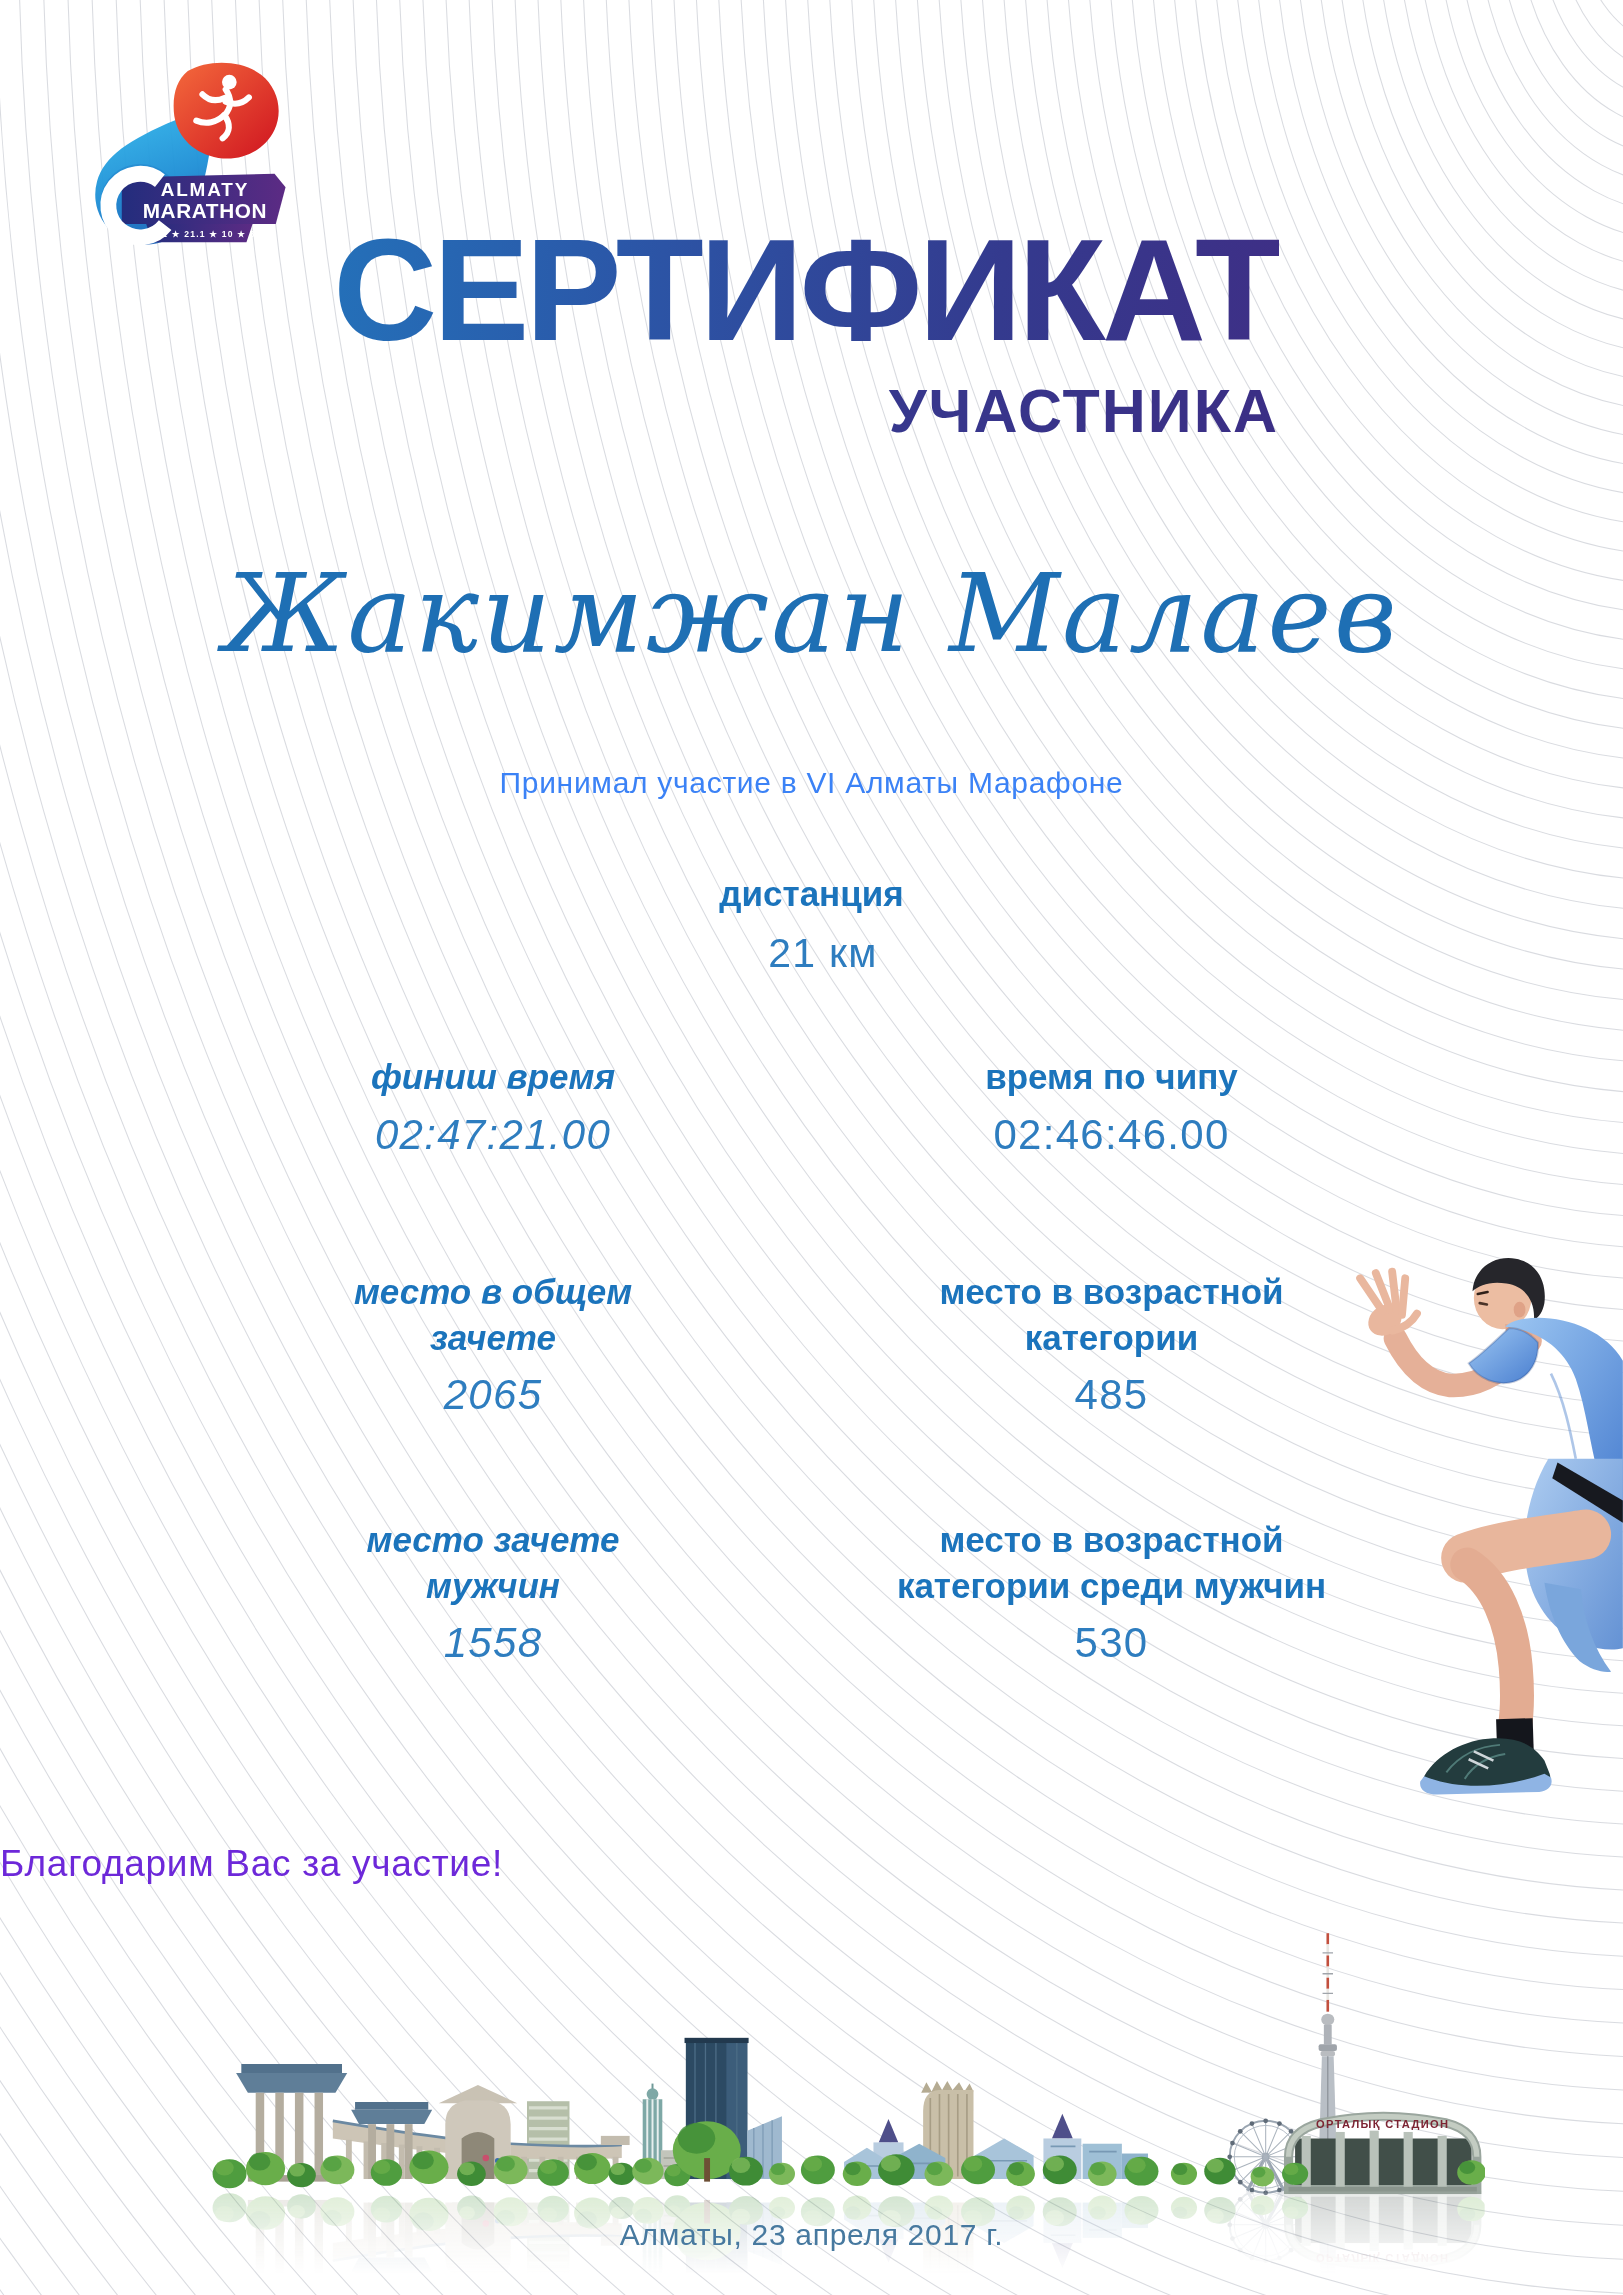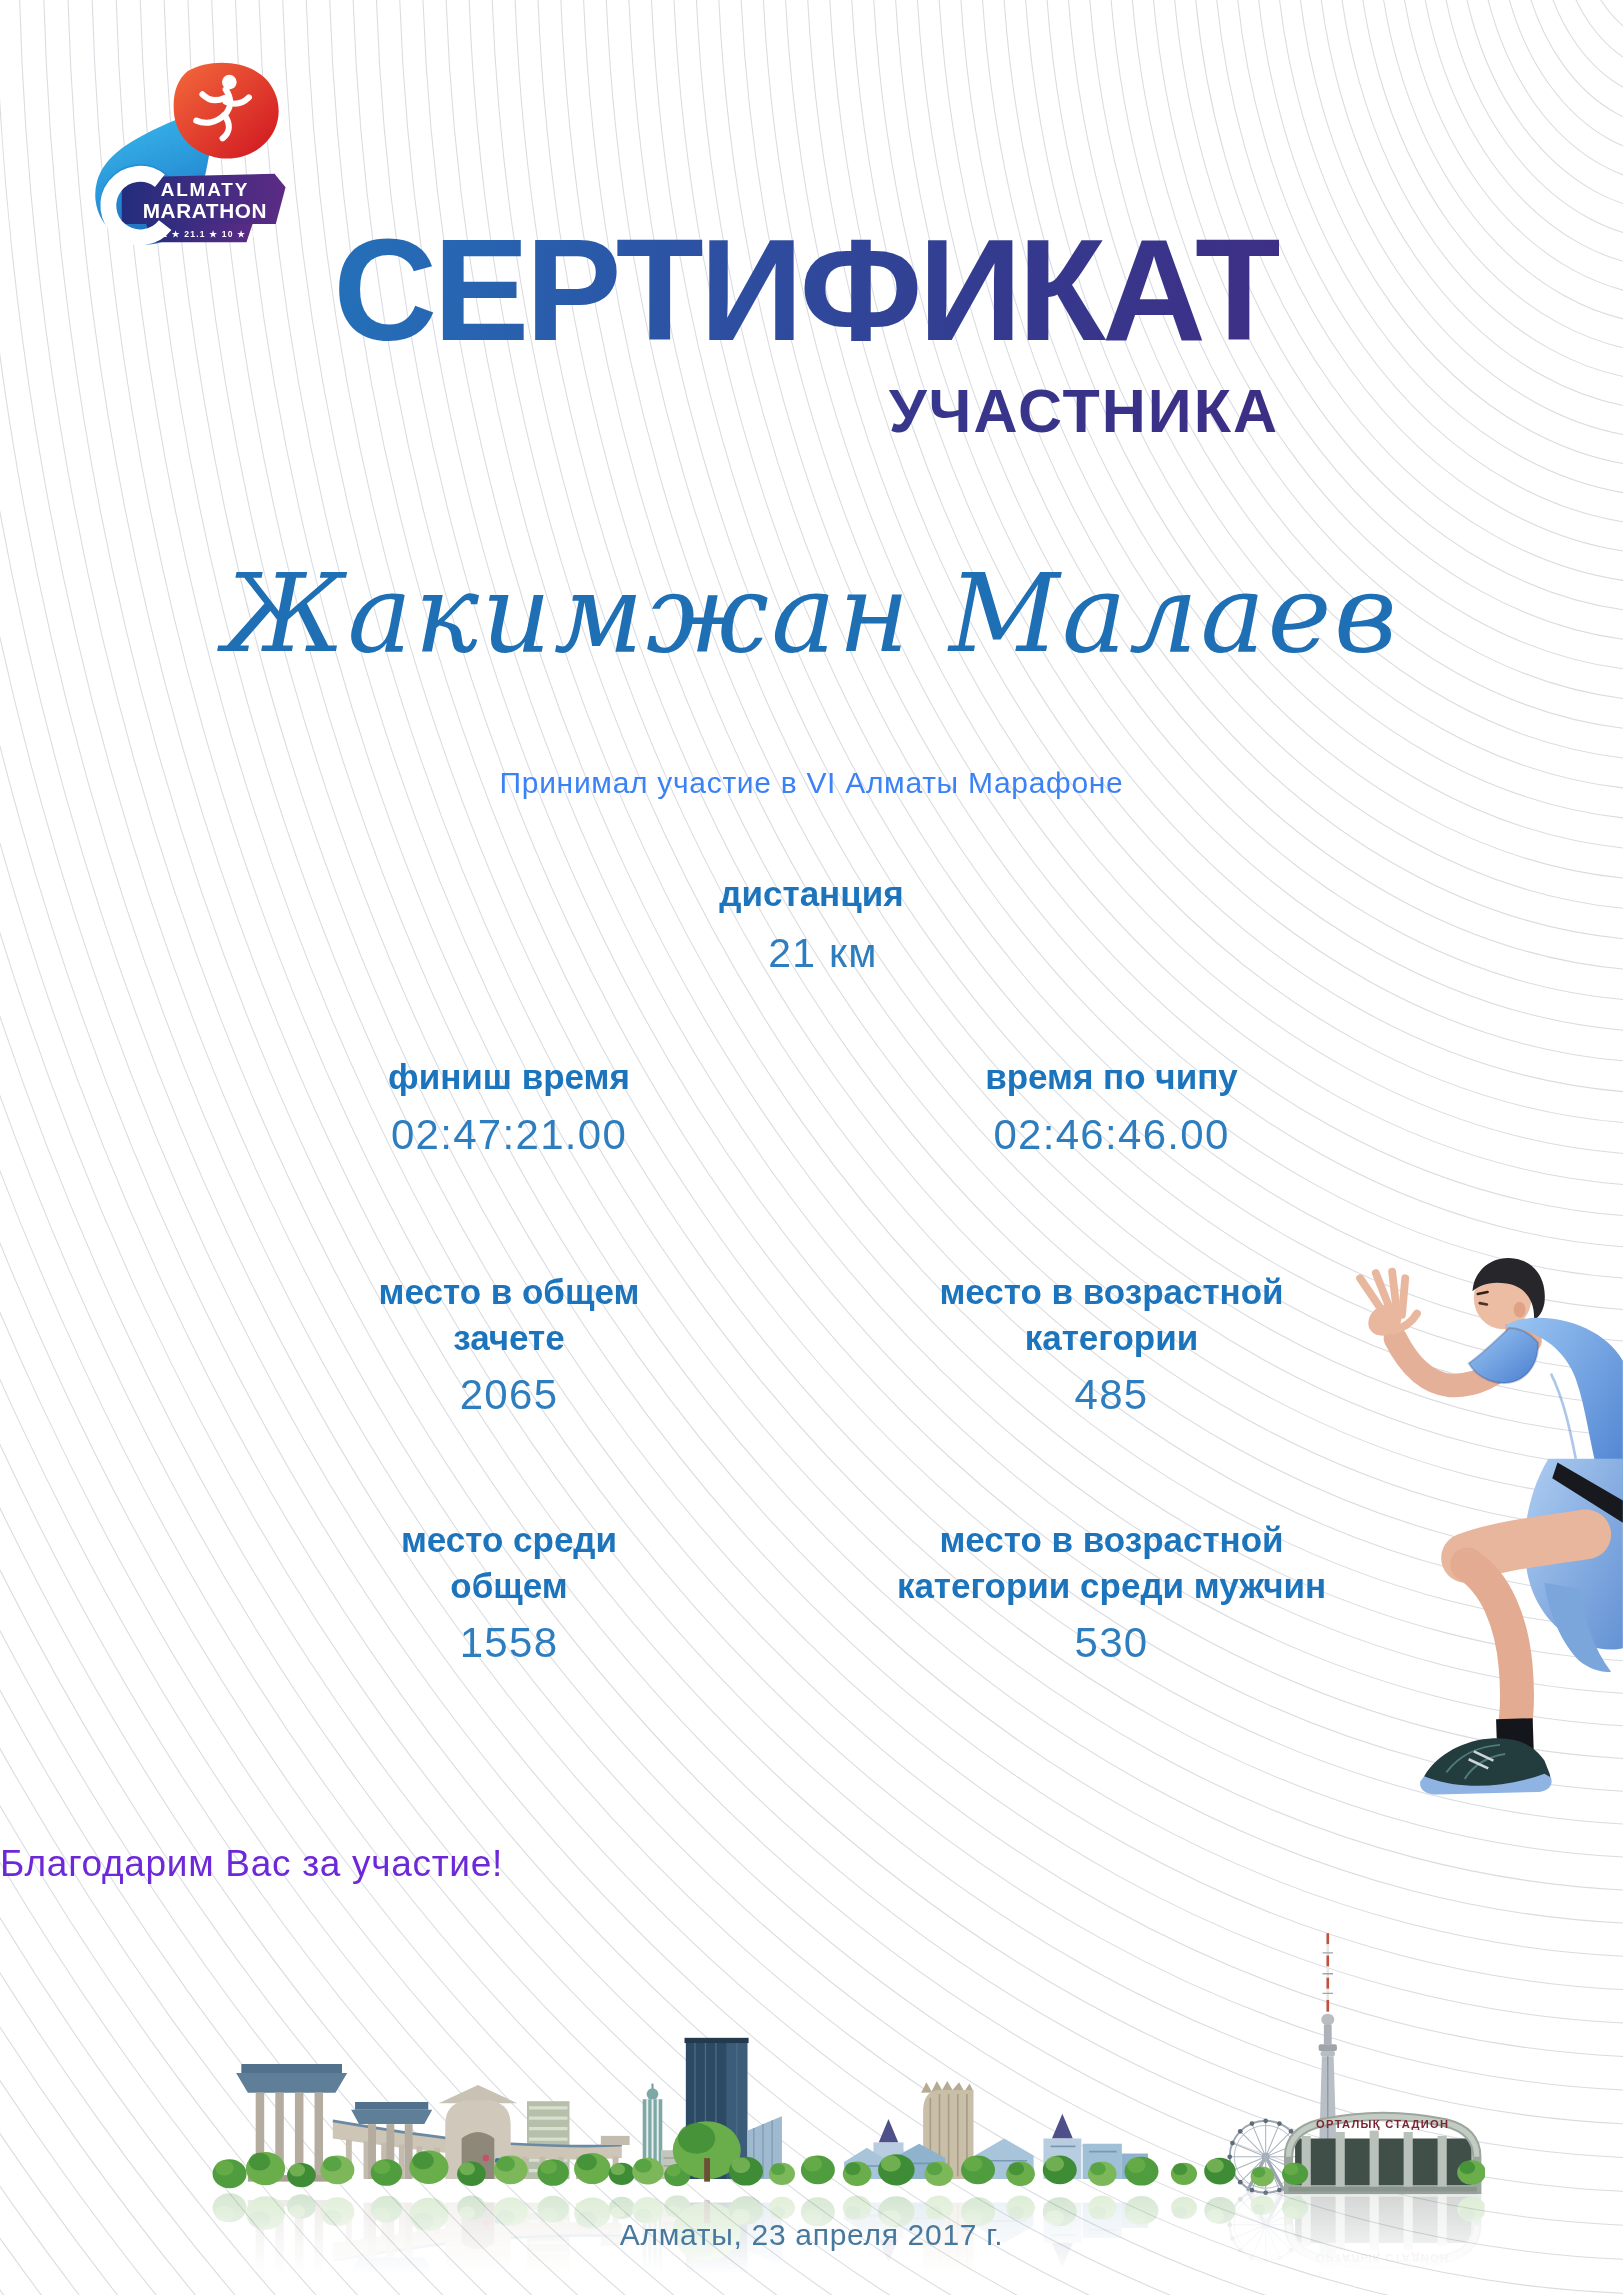--- a/index.html
+++ b/index.html
@@ -21,21 +21,21 @@
         font-size:30px;letter-spacing:0.7px;color:#3b82f6;}
   .centerstack{position:absolute;left:0;right:0;text-align:center;z-index:3;}
   .stat-label{font-size:35px;font-weight:bold;line-height:1.32;color:#1b74bc;}
   .stat-value{font-size:42px;letter-spacing:1.3px;color:#2e7dbf;}
   .dist{top:871px;}
   .dist .stat-value{margin-top:13px;font-size:41px;padding-left:23px;}
   .cell{position:absolute;text-align:center;z-index:3;}
   .cell .stat-label{margin:0 auto;}
   .cell .stat-value{margin-top:10.5px;}
   .r1{top:1054px;} .r2{top:1269px;} .r3{top:1517px;}
-  .c-left{left:275px;width:468px;} .c-right{left:850px;width:523px;}
+  .c-left{left:259px;width:468px;font-style:italic;} .c-right{left:850px;width:523px;}
   .c-left .stat-label{max-width:301px;} .c-right .stat-label{max-width:510px;}
   .r2 .stat-value,.r3 .stat-value{margin-top:9.2px;}
   .thanks{position:absolute;left:0;right:0;top:1843px;z-index:3;
         font-size:37px;letter-spacing:0.7px;color:#6d28d9;}
   .runner{position:absolute;left:1309px;top:1243px;width:314px;height:562px;z-index:2;}
   .skyline{position:absolute;left:190px;top:1928px;width:1295px;height:353px;z-index:1;}
   .date{position:absolute;left:0;right:0;top:2218px;text-align:center;z-index:3;
         font-size:30px;letter-spacing:0.7px;color:#47799f;}
 </style>
 </head>
@@ -216,21 +216,21 @@
   </div>
   <div class="cell c-left r2">
     <div class="stat-label">место в общем зачете</div>
     <div class="stat-value">2065</div>
   </div>
   <div class="cell c-right r2">
     <div class="stat-label">место в возрастной категории</div>
     <div class="stat-value">485</div>
   </div>
   <div class="cell c-left r3">
-    <div class="stat-label">место среди общем</div>
+    <div class="stat-label">место зачете мужчин</div>
     <div class="stat-value">1558</div>
   </div>
   <div class="cell c-right r3">
     <div class="stat-label">место в возрастной категории среди мужчин</div>
     <div class="stat-value">530</div>
   </div>
 
   <div class="thanks">Благодарим Вас за участие!</div>
 
   <svg class="runner" viewBox="0 0 480 860">

